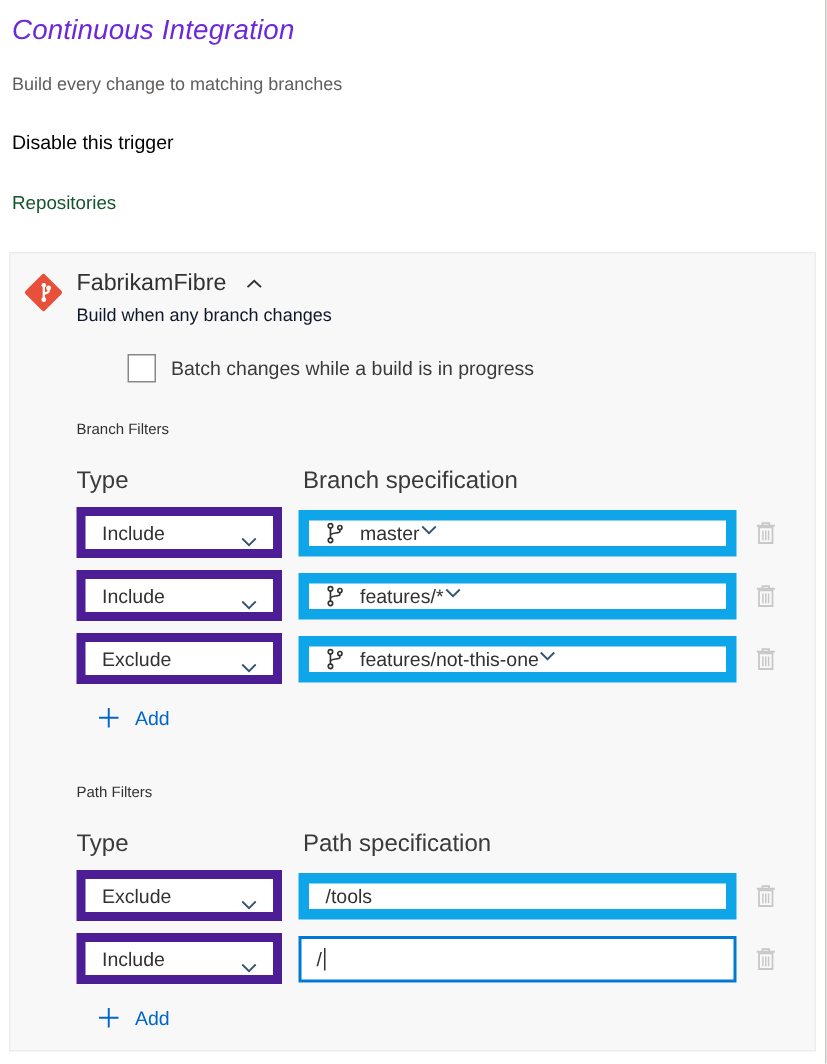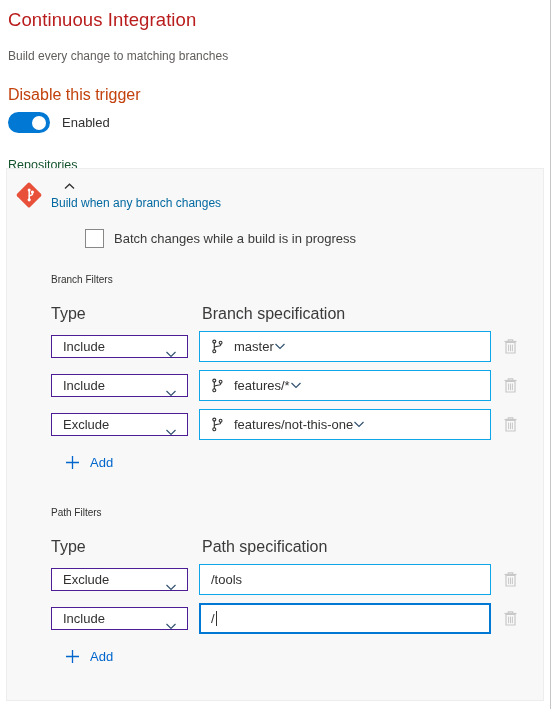--- a/index.html
+++ b/index.html
@@ -25,38 +25,39 @@
     overflow: hidden;
   }
 
   
   .header {
     padding: 8px 0 0 8px;
   }
   .page-title {
     font-size: 18.5px;
     font-weight: 400;
-    color: #b91c1c;
+    color: #6d28d9;
     line-height: 24px;
     letter-spacing: 0.1px;
+    font-style: italic;
   }
   .page-subtitle {
     font-size: 12px;
     color: #605e5c;
     line-height: 17px;
     margin-top: 16px;
   }
 
   
   .trigger-block {
     margin: 21px 0 0 8px;
   }
   .field-label {
-    font-size: 16px;
-    color: #c2410c;
+    font-size: 13px;
+    color: #000000;
     line-height: 17px;
   }
   .toggle-row {
     display: flex;
     align-items: center;
     margin-top: 9px;
   }
   .toggle {
     width: 42px;
     height: 21px;
@@ -122,21 +123,21 @@
     line-height: 20px;
   }
   .chevron-up {
     margin-left: 12px;
     width: 13px;
     height: 13px;
     display: inline-block;
   }
   .repo-sub {
     font-size: 12px;
-    color: #0369a1;
+    color: #0f172a;
     margin-top: 3px;
     line-height: 16px;
   }
 
   
   .batch-row {
     display: flex;
     align-items: center;
     margin: 18px 0 0 44px;
     padding-left: 34px;
@@ -174,24 +175,24 @@
   .col-head .c2 { margin-left: 11px; }
 
   .filter-row {
     display: flex;
     align-items: center;
     margin-top: 8px;
   }
   .select {
     position: relative;
     width: 137px;
-    height: 23px;
+    height: 34px;
     box-sizing: border-box;
     background: #ffffff;
-    border: 1px solid #4c1d95;
+    border: 6px solid #4c1d95;
     display: flex;
     align-items: center;
     cursor: pointer;
     flex: 0 0 auto;
   }
   .select .sel-text {
     font-size: 13px;
     color: #323130;
     margin-left: 11px;
   }
@@ -202,21 +203,21 @@
     width: 12px;
     height: 12px;
   }
 
   .spec {
     position: relative;
     height: 31px;
     width: 292px;
     box-sizing: border-box;
     background: #ffffff;
-    border: 1px solid #0ea5e9;
+    border: 7px solid #0ea5e9;
     display: flex;
     align-items: center;
     margin-left: 11px;
     flex: 0 0 auto;
     cursor: text;
   }
   .spec.focused {
     border: 2px solid #0078d4;
   }
   .branch-ico {
@@ -276,26 +277,20 @@
 
 <div class="page">
 
   <div class="header">
     <div class="page-title">Continuous Integration</div>
     <div class="page-subtitle">Build every change to matching branches</div>
   </div>
 
   <div class="trigger-block">
     <div class="field-label">Disable this trigger</div>
-    <div class="toggle-row">
-      <div class="toggle">
-        <div class="knob"></div>
-      </div>
-      <div class="toggle-text">Enabled</div>
-    </div>
   </div>
 
   <div class="repos-label">Repositories</div>
 
   <div class="repo-panel">
 
     <div class="repo-head">
       <span class="git-icon">
         <svg viewBox="0 0 28 28" width="28" height="28">
           <g transform="translate(14,14) rotate(45)">
@@ -305,20 +300,21 @@
             <path d="M14.2 9.4 L14.2 18.6"></path>
             <path d="M17.4 11.5 L17.4 13.3 C17.4 14.4 14.2 14.0 14.2 15.4"></path>
           </g>
           <circle cx="14.2" cy="18.8" r="1.6" fill="#ffffff"></circle>
           <circle cx="17.4" cy="11.0" r="1.6" fill="#ffffff"></circle>
           <circle cx="14.2" cy="9.1" r="1.5" fill="#ffffff"></circle>
         </svg>
       </span>
       <div class="repo-head-text">
         <div class="repo-title-row">
+          <span class="repo-name">FabrikamFibre</span>
           <span class="chevron-up">
             <svg viewBox="0 0 13 13" width="13" height="13">
               <path d="M2 8.4 L6.5 4.2 L11 8.4" fill="none" stroke="#323130" stroke-width="1.3"></path>
             </svg>
           </span>
         </div>
         <div class="repo-sub">Build when any branch changes</div>
       </div>
     </div>
 

